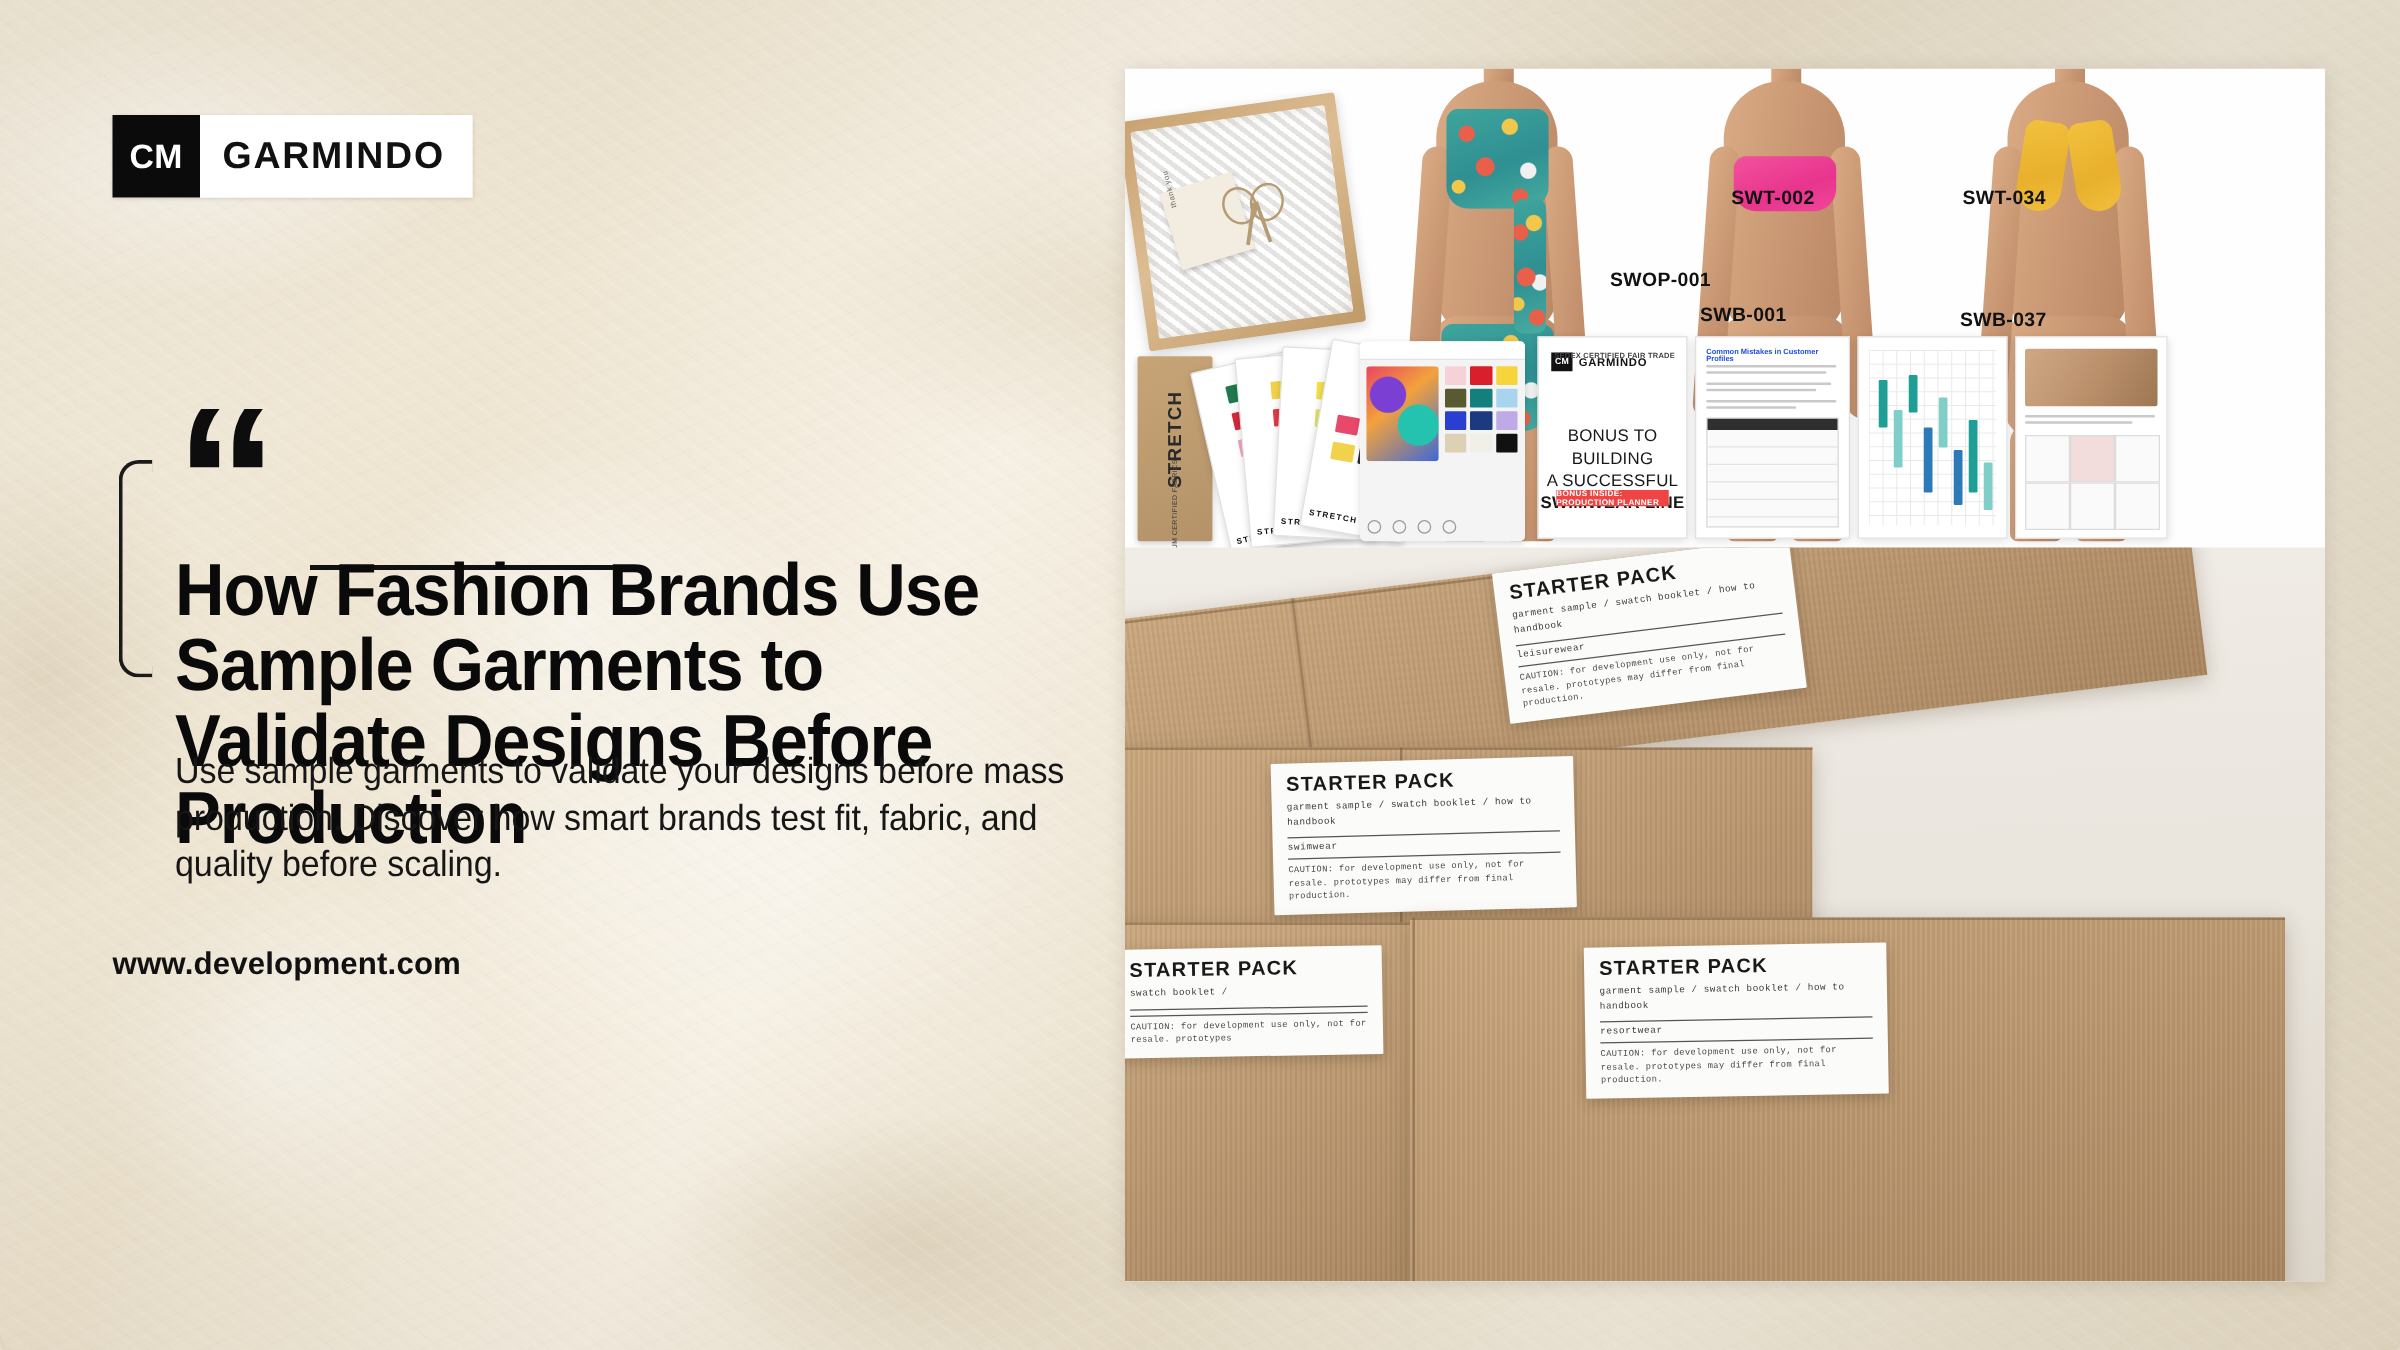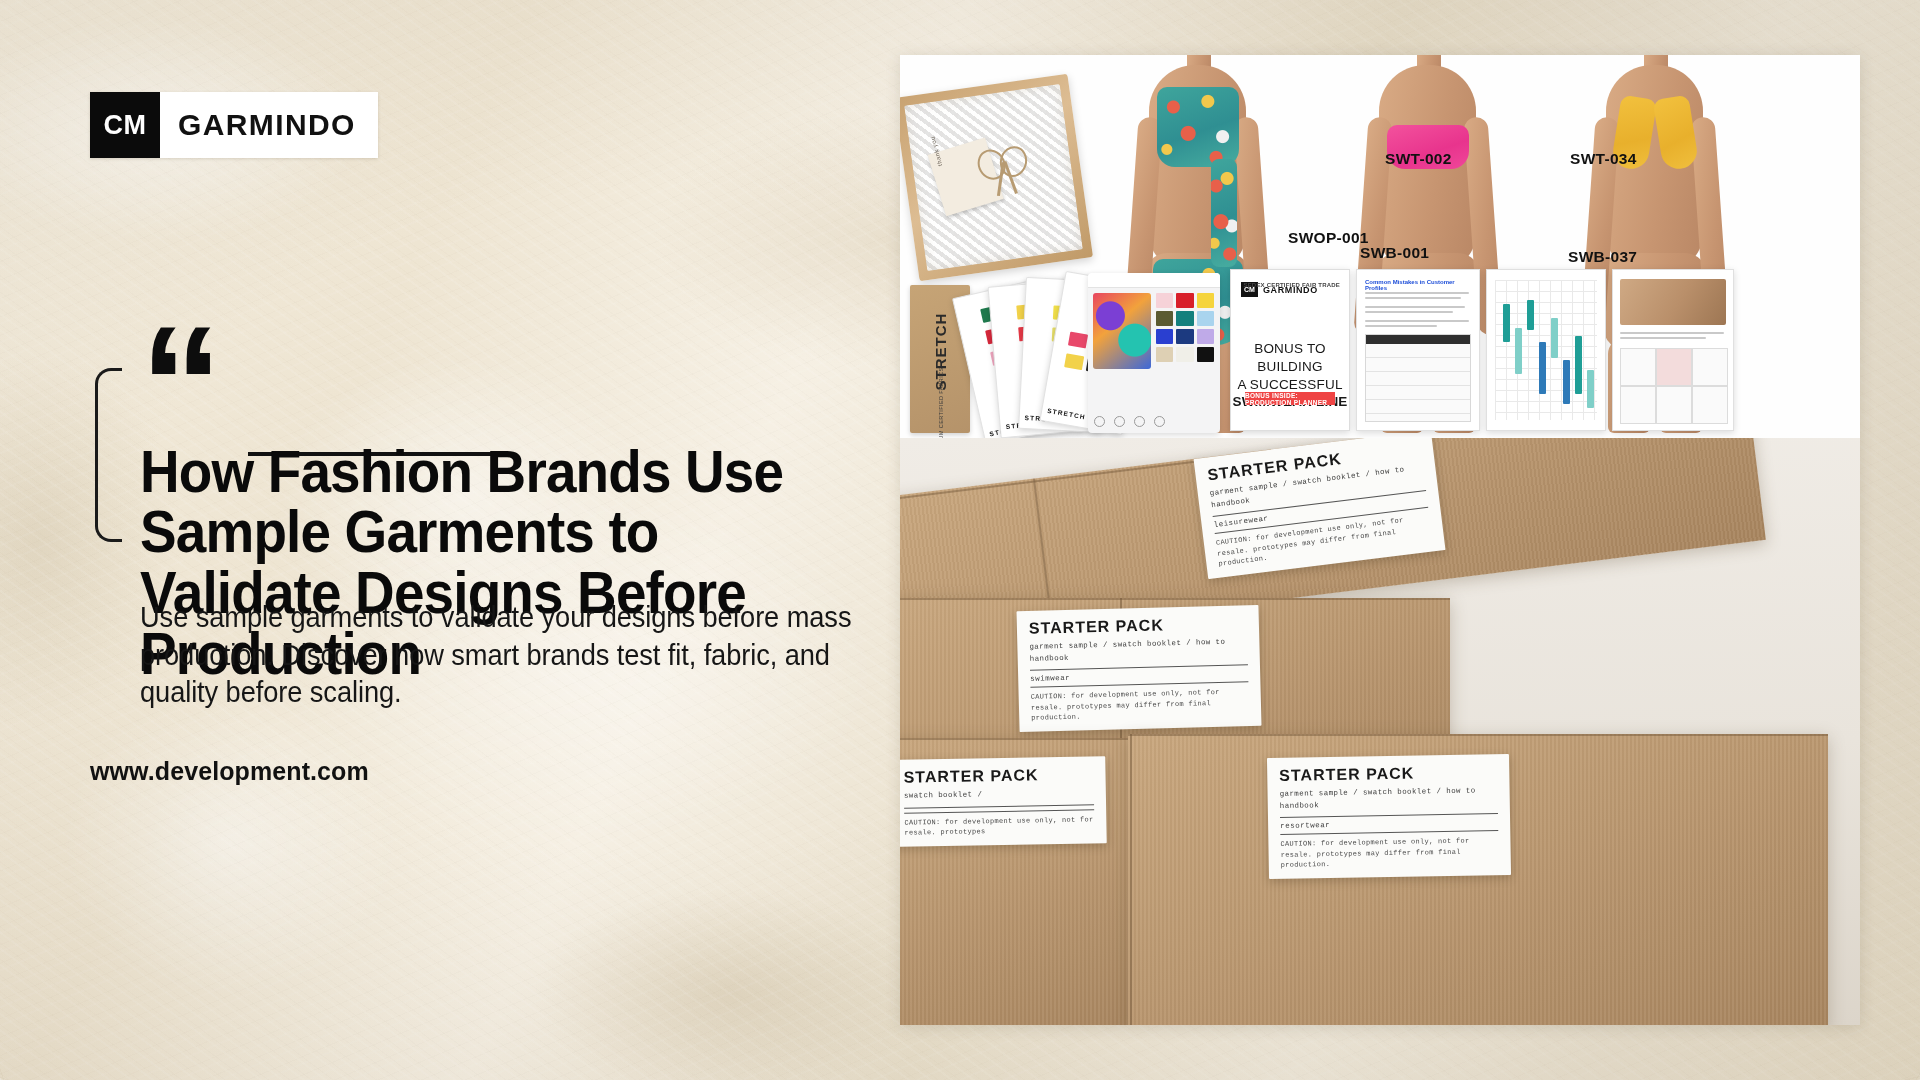--- a/index.html
+++ b/index.html
@@ -284,21 +284,21 @@
       <div class="skin hips"></div>
       <div class="skin arm arm-l"></div>
       <div class="skin arm arm-r"></div>
       <div class="skin leg leg-l"></div>
       <div class="skin leg leg-r"></div>
       <div class="sw-top yellow" style="left:44px;top:34px;width:36px;height:72px;transform:rotate(9deg);"></div>
       <div class="sw-top yellow" style="left:86px;top:34px;width:36px;height:72px;transform:rotate(-9deg);"></div>
       <div class="sw-bot yellow" style="left:48px;top:214px;width:70px;height:70px;"></div>
     </div>
 
-    <div class="code" style="left:388px;top:174px;">SWOP-001</div>
+    <div class="code" style="left:388px;top:161px;">SWOP-001</div>
     <div class="code" style="left:461px;top:95px;margin-left:24px;">SWT-002</div>
     <div class="code" style="left:460px;top:189px;">SWB-001</div>
     <div class="code" style="left:670px;top:95px;">SWT-034</div>
     <div class="code" style="left:668px;top:193px;">SWB-037</div>
   </div>
 
   <div class="collage-mid">
 
     <div class="kraft-card">
       <div class="kraft-vert">STRETCH</div>

